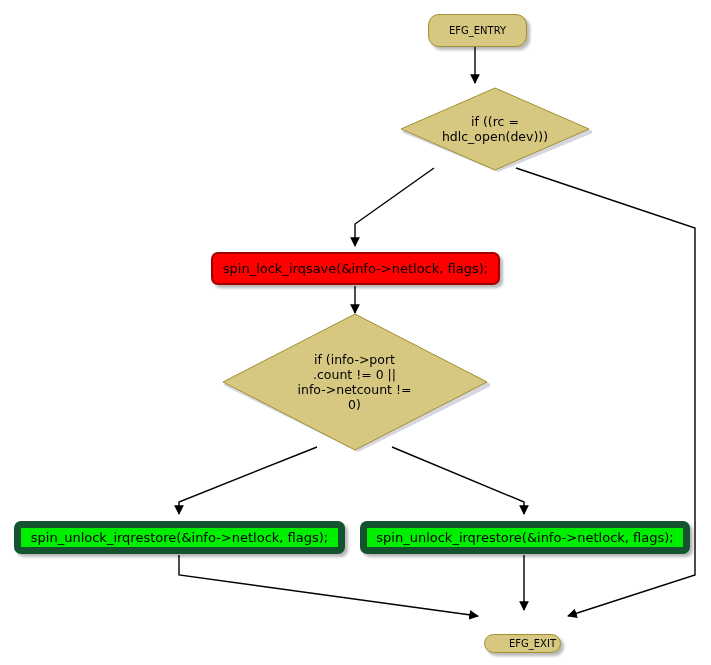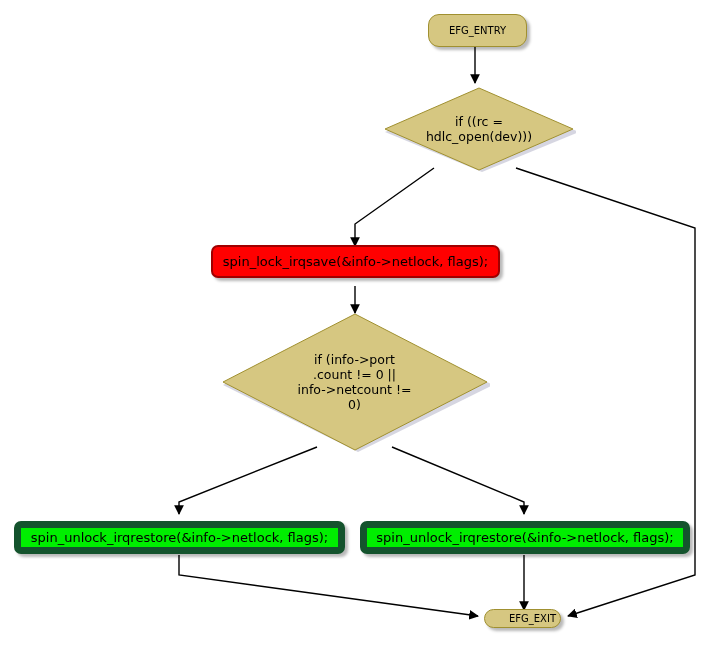--- a/index.html
+++ b/index.html
@@ -132,32 +132,32 @@
 
     <g>
       <path d="M 524,555 L 524,610" stroke="#000000" stroke-width="1.4" fill="none" marker-end="url(#arrow)"></path>
     </g>
   </svg>
 
   <div class="node terminal" style="left:428px; top:14px; width:99px; height:33px;">
     <span>EFG_ENTRY</span>
   </div>
 
-  <div class="diamond-wrap" style="left:382px; top:86px; width:194px; height:86px;">
+  <div class="diamond-wrap" style="left:398px; top:86px; width:194px; height:86px;">
     <svg class="diamond-shape" viewBox="0 0 194 86" preserveAspectRatio="none">
       <polygon points="100,6 197,46 100,86 3,46" fill="#b4b4c8" opacity="0.55"></polygon>
       <polygon points="97,2 191,43 97,84 3,43" fill="#d6c781" stroke="#a09030" stroke-width="1"></polygon>
     </svg>
     <div class="diamond-label">
       <span>if ((rc =
 hdlc_open(dev)))</span>
     </div>
   </div>
 
-  <div class="node action red" style="left:211px; top:245px; width:289px; height:33px;">
+  <div class="node action red" style="left:211px; top:252px; width:289px; height:33px;">
     <span>spin_lock_irqsave(&amp;info-&gt;netlock, flags);</span>
   </div>
 
   <div class="diamond-wrap" style="left:219px; top:312px; width:271px; height:140px;">
     <svg class="diamond-shape" viewBox="0 0 271 140" preserveAspectRatio="none">
       <polygon points="139,6 274,73 139,140 4,73" fill="#b4b4c8" opacity="0.55"></polygon>
       <polygon points="136,2 268,70 136,138 4,70" fill="#d6c781" stroke="#a09030" stroke-width="1"></polygon>
     </svg>
     <div class="diamond-label">
       <span>if (info-&gt;port
@@ -168,17 +168,17 @@
   </div>
 
   <div class="node action green" style="left:14px; top:521px; width:331px; height:33px;">
     <span>spin_unlock_irqrestore(&amp;info-&gt;netlock, flags);</span>
   </div>
 
   <div class="node action green" style="left:360px; top:521px; width:330px; height:33px;">
     <span>spin_unlock_irqrestore(&amp;info-&gt;netlock, flags);</span>
   </div>
 
-  <div class="node terminal" style="left:484px; top:609px; width:77px; height:19px;padding-left:20px;">
+  <div class="node terminal" style="left:484px; top:634px; width:77px; height:19px;padding-left:20px;">
     <span>EFG_EXIT</span>
   </div>
 
 </div>
 
 </body></html>

